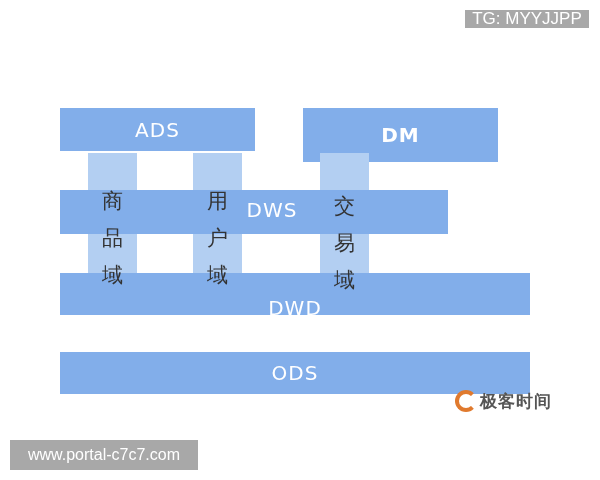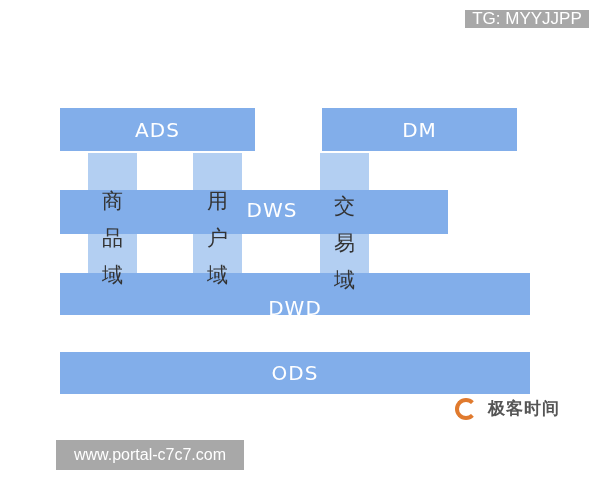--- a/index.html
+++ b/index.html
@@ -3,34 +3,34 @@
   <meta charset="utf-8">
   <style>
     html, body { margin:0; padding:0; }
     body { width:600px; height:480px; background:#ffffff; position:relative; overflow:hidden; font-family:"DejaVu Sans", sans-serif; }
     .bar { position:absolute; background:#82aeea; color:#ffffff; display:flex; align-items:center; justify-content:center; font-size:20px; letter-spacing:1px; box-sizing:border-box;margin-top:23px; }
     .col { position:absolute; background:#b3cff2; width:49px; top:153px; height:155px; }
     .col-label { position:absolute; width:49px; top:153px; height:155px; display:flex; flex-direction:column; align-items:center; justify-content:flex-start; padding-top:30px; box-sizing:border-box; color:#333333; font-size:21px; line-height:37px; z-index:3; }
     .bar.dws, .bar.dwd { z-index:2; }
     .bar-text { position:relative; }
     .tg { position:absolute; left:465px; top:10px; width:124px; height:18px; background:#a8a8a8; color:#ffffff; font-family:"Liberation Sans", sans-serif; font-size:17px; display:flex; align-items:center; justify-content:center; }
-    .url { position:absolute; left:10px; top:440px; width:188px; height:30px; background:#a8a8a8; color:#ffffff; font-family:"Liberation Sans", sans-serif; font-size:16px; display:flex; align-items:center; justify-content:center;margin-left:46px; }
-    .logo { position:absolute; left:455px; top:390px; height:30px; display:flex; align-items:flex-end; gap:11px; }
+    .url { position:absolute; left:10px; top:440px; width:188px; height:30px; background:#a8a8a8; color:#ffffff; font-family:"Liberation Sans", sans-serif; font-size:16px; display:flex; align-items:center; justify-content:center; }
+    .logo { position:absolute; left:455px; top:390px; height:30px; display:flex; align-items:flex-start; gap:3px; }
     .logo-mark { width:22px; height:22px; border-radius:50%; border:4px solid #e07a2e; border-right-color:transparent; box-sizing:border-box; }
     .logo-text { color:#555555; font-size:17px; font-weight:bold; letter-spacing:1px; }
   </style>
 </head>
 <body>
 
 <div class="tg">TG: MYYJJPP</div>
 
 <div class="bar" style="left:60px;top:85px;width:195px;height:43px;">
     <span class="bar-text">ADS</span>
   </div>
-<div class="bar" style="left:322px;top:85px;width:195px;height:43px;">
+<div class="bar" style="left:303px;top:85px;width:195px;height:54px;font-weight:bold;">
     <span class="bar-text">DM</span>
   </div>
 
 <div class="col" style="left:88px;"></div>
 <div class="col" style="left:193px;"></div>
 <div class="col" style="left:320px;"></div>
 
 <div class="bar dws" style="left:60px;top:167px;width:388px;height:44px;">
     <span class="bar-text" style="left:18px;top:-2px;">DWS</span>
   </div>

